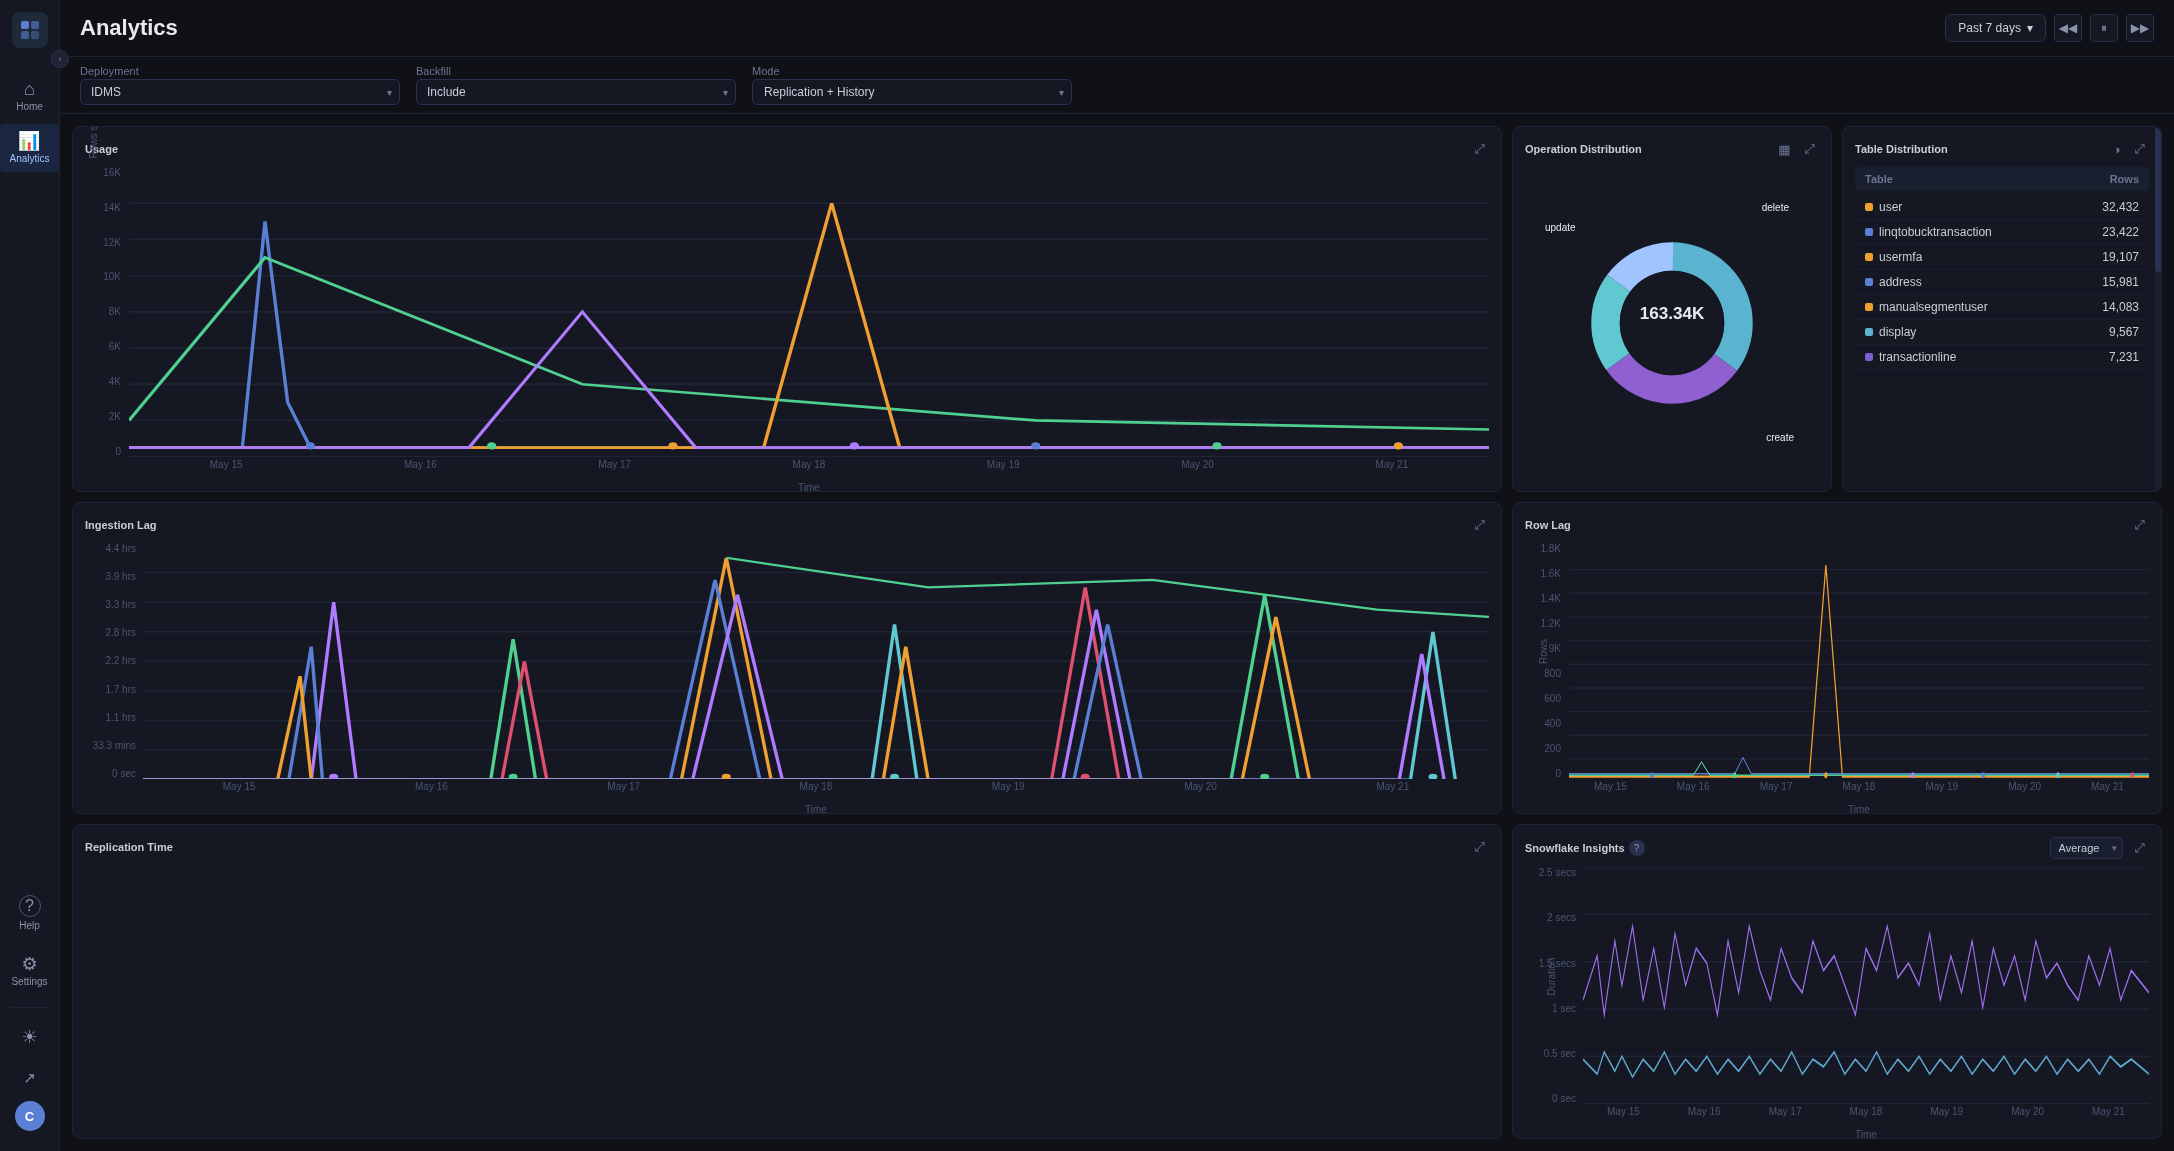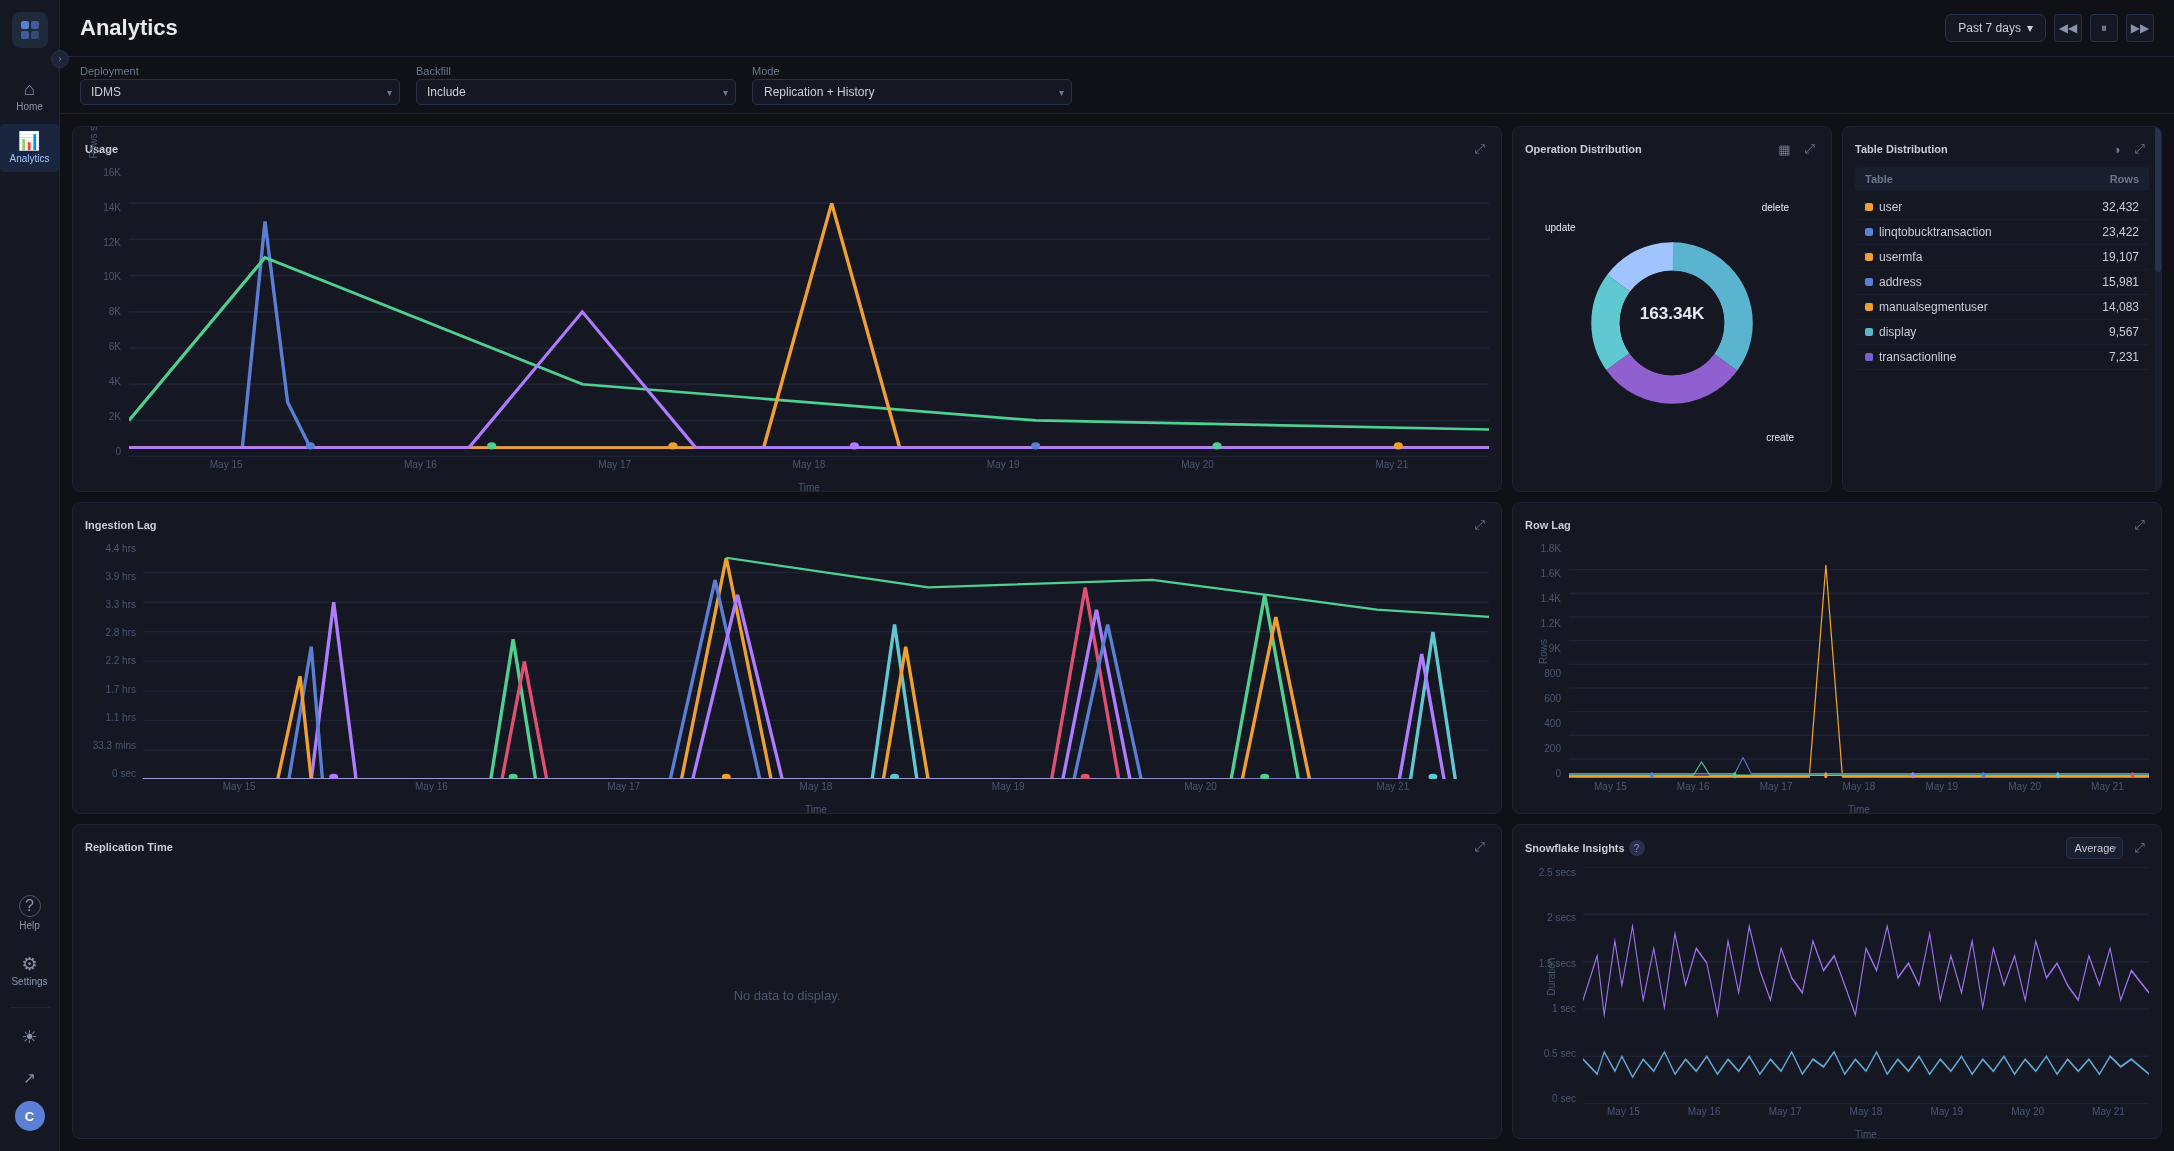--- a/index.html
+++ b/index.html
@@ -343,21 +343,21 @@
     
     .snowflake-header-extra {
       display: flex;
       align-items: center;
       gap: 8px;
     }
     .avg-select {
       background: #1a1f30;
       border: 1px solid #2a3050;
       border-radius: 5px;
-      padding: 4px 6px 4px 8px;
+      padding: 4px 22px 4px 8px;
       color: #c8cdd8;
       font-size: 11px;
       appearance: none;
       cursor: pointer;
       position: relative;
     }
     .avg-select-wrap {
       position: relative;
     }
     .avg-select-wrap::after {
@@ -794,21 +794,20 @@
       </div>
     </div>
 
     <div class="panel panel-replication">
       <div class="panel-header">
         <span class="panel-title">Replication Time</span>
         <div class="panel-actions">
           <button class="panel-btn">⤢</button>
         </div>
       </div>
-      <div class="no-data">No data to display.</div>
     </div>
 
     <div class="panel panel-snowflake">
       <div class="panel-header">
         <div style="display:flex;align-items:center;">
           <span class="panel-title">Snowflake Insights</span>
           <span class="help-icon">?</span>
         </div>
         <div class="panel-actions snowflake-header-extra">
           <div class="avg-select-wrap">

